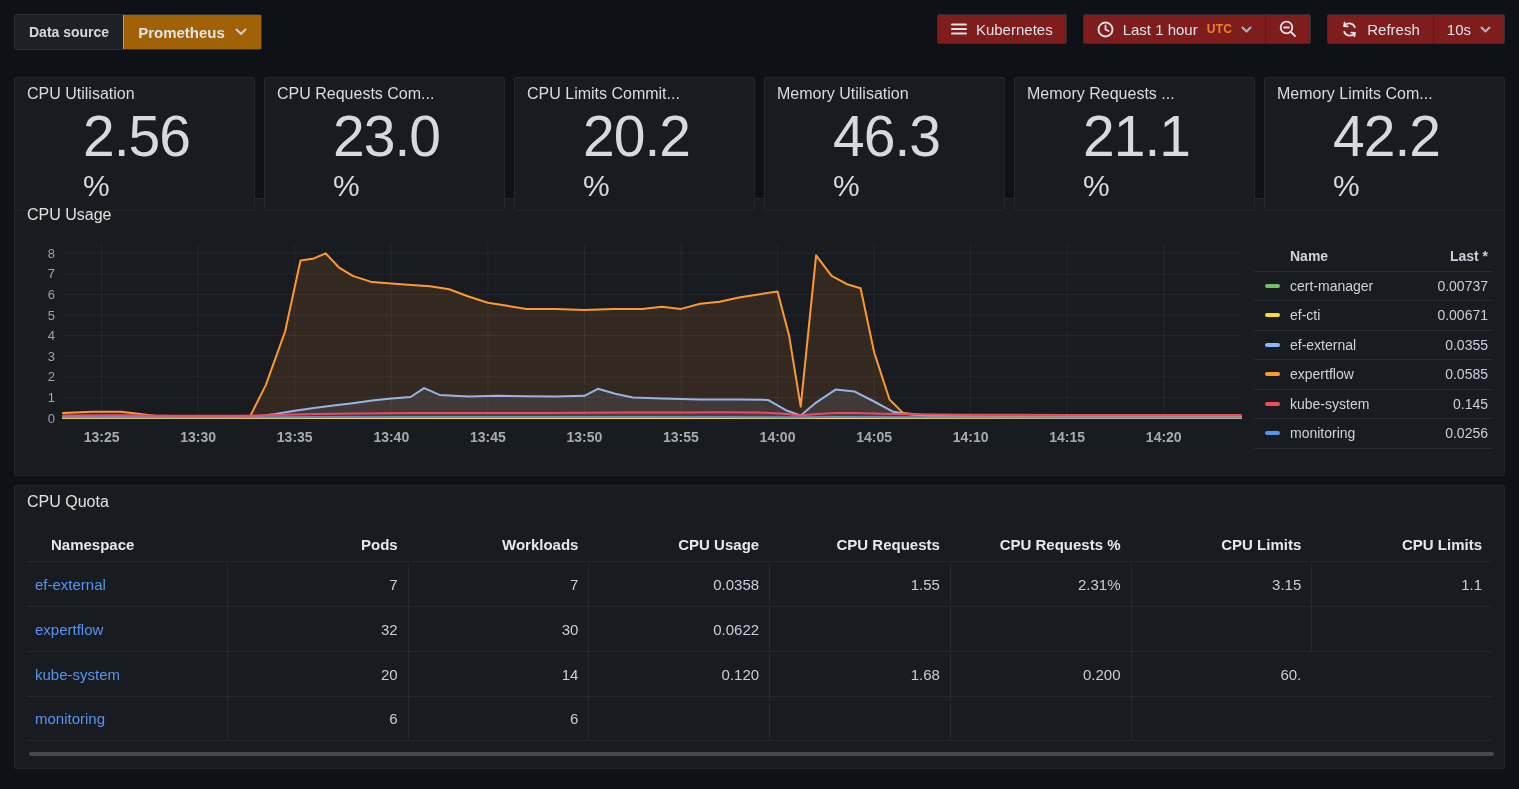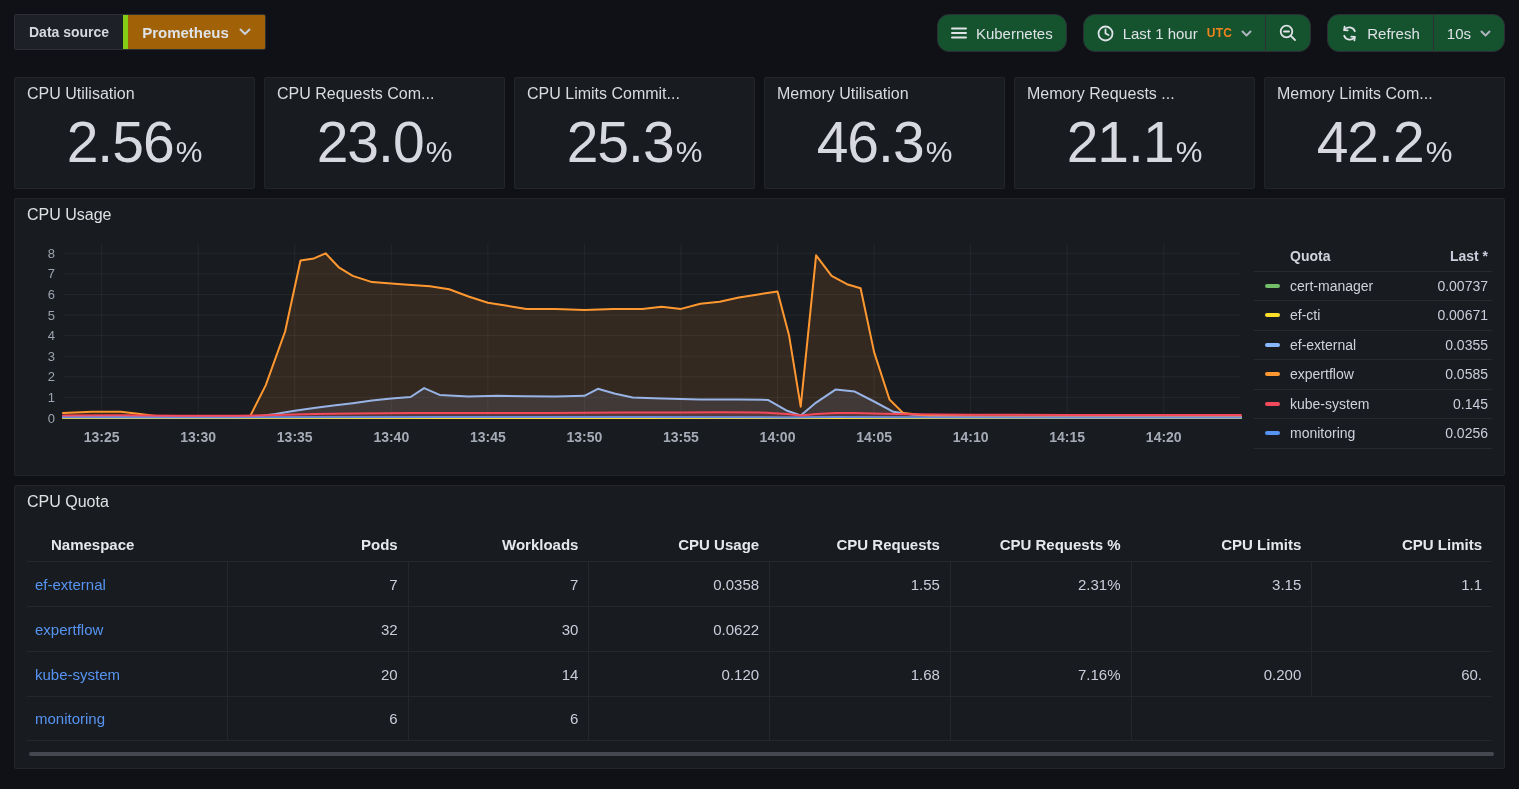--- a/index.html
+++ b/index.html
@@ -6,36 +6,36 @@
   html,body { width:1519px; height:789px; overflow:hidden; }
   body {
     background:#0f1116;
     font-family:"Liberation Sans","DejaVu Sans",sans-serif;
     color:#ccccdc;
     padding:14px 14px 0 14px;
   }
   
   .toolbar { display:flex; justify-content:space-between; align-items:flex-start; height:38px; margin-bottom:25px; }
   .ds-control { display:flex; height:36px; border:1px solid #2c2f36; border-radius:2px; overflow:hidden; }
-  .ds-label { background:#1d2027; padding:0 14px; display:flex; align-items:center; font-size:14px; font-weight:600; color:#d5d8de; border-right:5px solid #84cc16; }
+  .ds-label { background:#1d2027; padding:0 14px; display:flex; align-items:center; font-size:14px; font-weight:600; color:#d5d8de; border-right:1px solid #84cc16; }
   .ds-value { background:#a16207; padding:0 14px; display:flex; align-items:center; gap:10px; font-size:15px; font-weight:600; color:#dfe2e8; cursor:pointer; }
   .tb-right { display:flex; gap:16px; }
-  .btn-group { display:flex; height:38px; border:1px solid #2c2f36; border-radius:12px; background:#14532d; }
+  .btn-group { display:flex; height:30px; border:1px solid #2c2f36; border-radius:2px; background:#7f1d1d; }
   .tb-btn { display:flex; align-items:center; gap:9px; padding:0 13px; font-size:15px; font-weight:500; color:#dfe2e8; cursor:pointer; }
   .tb-btn + .tb-btn { border-left:1px solid #2c2f36; }
   .utc { font-size:12px; font-weight:700; color:#f0831f; letter-spacing:.3px; }
   .icon { display:inline-flex; align-items:center; justify-content:center; }
   svg.glyph { display:block; }
   
   .panel { background:#181b1f; border:1px solid #23252b; border-radius:2px; }
   .stats-row { display:grid; grid-template-columns:repeat(6,1fr); gap:9px; height:112px; }
   .stat { padding:7px 12px; display:flex; flex-direction:column; }
   .stat-title { font-size:16px; font-weight:500; color:#dadbde; white-space:nowrap; overflow:hidden; }
   .stat-value-row { flex:1; display:flex; align-items:center; justify-content:center; }
-  .stat-value-inner { display:flex; align-items:baseline; }
+  .stat-value-inner { display:flex; align-items:baseline;flex-direction:column; }
   .stat-value { font-size:57px; font-weight:500; color:#d8d9e0; letter-spacing:-1px; }
   .stat-unit { font-size:30px; font-weight:500; color:#d8d9e0; margin-left:2px; }
   
   .usage-panel { margin-top:9px; height:278px; padding:7px 12px; }
   .panel-title { font-size:16px; font-weight:500; color:#e0e1e3; }
   .usage-body { display:flex; margin-top:14px; }
   .chart-wrap { flex:1; min-width:0; }
   
   .legend { width:238px; flex:none; margin-top:4px; font-size:14px; }
   .legend-row { display:flex; align-items:center; height:29.5px; border-bottom:1px solid rgba(255,255,255,.07); }
@@ -162,21 +162,21 @@
         <span class="stat-value">23.0</span>
         <span class="stat-unit">%</span>
       </div>
     </div>
   </div>
 
   <div class="panel stat">
     <div class="stat-title">CPU Limits Commit...</div>
     <div class="stat-value-row">
       <div class="stat-value-inner">
-        <span class="stat-value">25.3</span>
+        <span class="stat-value">20.2</span>
         <span class="stat-unit">%</span>
       </div>
     </div>
   </div>
 
   <div class="panel stat">
     <div class="stat-title">Memory Utilisation</div>
     <div class="stat-value-row">
       <div class="stat-value-inner">
         <span class="stat-value">46.3</span>
@@ -262,21 +262,21 @@
           <path d="M36.0,180 L36.0,174.9 L65.0,173.8 L93.9,173.8 L113.2,175.9 L132.6,178.4 L171.2,178.8 L209.8,178.8 L223.3,177.9 L238.8,147.1 L258.1,93.5 L273.5,22.5 L287.0,20.4 L298.6,15.3 L312.2,29.7 L325.7,37.9 L345.0,44.1 L374.0,46.2 L402.9,48.2 L422.2,51.3 L441.5,58.5 L460.9,64.7 L480.2,67.8 L499.5,70.9 L528.4,70.9 L557.4,71.9 L586.4,70.9 L615.3,70.9 L634.7,68.8 L654.0,70.9 L673.3,65.7 L692.6,63.7 L711.9,59.5 L731.2,56.4 L750.5,53.4 L762.1,97.6 L773.7,168.7 L789.1,17.3 L804.6,37.9 L820.0,46.2 L833.6,50.3 L847.1,114.1 L862.5,161.5 L876.0,174.9 L905.0,178.1 L963.0,178.6 L1040.2,178.6 L1117.4,178.8 L1214.0,178.8 L1214.0,180 Z" fill="#FF9830" fill-opacity="0.12" stroke="none"></path>
           <path d="M36.0,174.9 L65.0,173.8 L93.9,173.8 L113.2,175.9 L132.6,178.4 L171.2,178.8 L209.8,178.8 L223.3,177.9 L238.8,147.1 L258.1,93.5 L273.5,22.5 L287.0,20.4 L298.6,15.3 L312.2,29.7 L325.7,37.9 L345.0,44.1 L374.0,46.2 L402.9,48.2 L422.2,51.3 L441.5,58.5 L460.9,64.7 L480.2,67.8 L499.5,70.9 L528.4,70.9 L557.4,71.9 L586.4,70.9 L615.3,70.9 L634.7,68.8 L654.0,70.9 L673.3,65.7 L692.6,63.7 L711.9,59.5 L731.2,56.4 L750.5,53.4 L762.1,97.6 L773.7,168.7 L789.1,17.3 L804.6,37.9 L820.0,46.2 L833.6,50.3 L847.1,114.1 L862.5,161.5 L876.0,174.9 L905.0,178.1 L963.0,178.6 L1040.2,178.6 L1117.4,178.8 L1214.0,178.8" fill="none" stroke="#FF9830" stroke-width="2" stroke-linejoin="round" stroke-linecap="round"></path>
           <path d="M36.0,180 L36.0,179.2 L229.1,179.2 L422.2,179.1 L615.3,179.1 L760.2,179.4 L808.5,179.0 L866.4,179.3 L1001.6,179.4 L1214.0,179.5 L1214.0,180 Z" fill="#5794F2" fill-opacity="0.12" stroke="none"></path>
           <path d="M36.0,179.2 L229.1,179.2 L422.2,179.1 L615.3,179.1 L760.2,179.4 L808.5,179.0 L866.4,179.3 L1001.6,179.4 L1214.0,179.5" fill="none" stroke="#5794F2" stroke-width="2" stroke-linejoin="round" stroke-linecap="round"></path>
           <path d="M36.0,180 L36.0,177.5 L93.9,177.3 L151.9,177.7 L209.8,177.7 L248.4,177.1 L287.0,176.1 L325.7,175.5 L383.6,175.1 L441.5,174.9 L518.8,174.9 L596.0,174.6 L654.0,174.4 L692.6,174.2 L731.2,174.4 L760.2,175.9 L773.7,177.5 L789.1,175.9 L808.5,175.1 L827.8,174.9 L856.7,175.7 L885.7,176.3 L943.6,176.7 L1040.2,176.9 L1214.0,177.0 L1214.0,180 Z" fill="#F2495C" fill-opacity="0.12" stroke="none"></path>
           <path d="M36.0,177.5 L93.9,177.3 L151.9,177.7 L209.8,177.7 L248.4,177.1 L287.0,176.1 L325.7,175.5 L383.6,175.1 L441.5,174.9 L518.8,174.9 L596.0,174.6 L654.0,174.4 L692.6,174.2 L731.2,174.4 L760.2,175.9 L773.7,177.5 L789.1,175.9 L808.5,175.1 L827.8,174.9 L856.7,175.7 L885.7,176.3 L943.6,176.7 L1040.2,176.9 L1214.0,177.0" fill="none" stroke="#F2495C" stroke-width="2" stroke-linejoin="round" stroke-linecap="round"></path>
         </svg>
     </div>
     <div class="legend">
       <div class="legend-row legend-head">
-        <div class="l-name">Quota</div>
+        <div class="l-name">Name</div>
         <div class="l-val">Last *</div>
       </div>
       <div id="legend-items">
   <div class="legend-row">
     <span class="l-swatch" style="background: rgb(115, 191, 105);"></span>
     <div class="l-name">cert-manager</div>
     <div class="l-val">0.00737</div>
   </div>
 
   <div class="legend-row">
@@ -354,21 +354,20 @@
   </div>
 
   <div class="q-row q-data">
     <div>
             <span class="ns-link">kube-system</span>
           </div>
     <div>20</div>
     <div>14</div>
     <div>0.120</div>
     <div>1.68</div>
-    <div>7.16%</div>
     <div>0.200</div>
     <div>60.</div>
   </div>
 
   <div class="q-row q-data">
     <div>
             <span class="ns-link">monitoring</span>
           </div>
     <div>6</div>
     <div>6</div>

